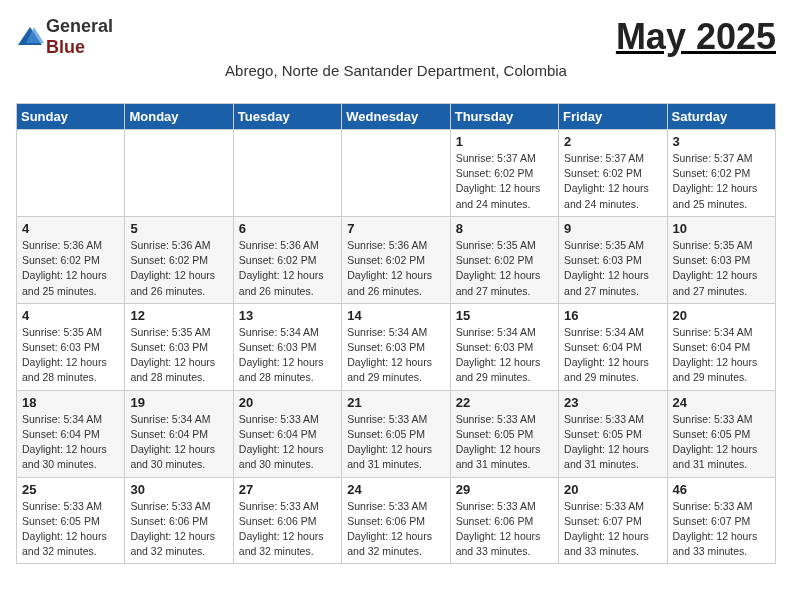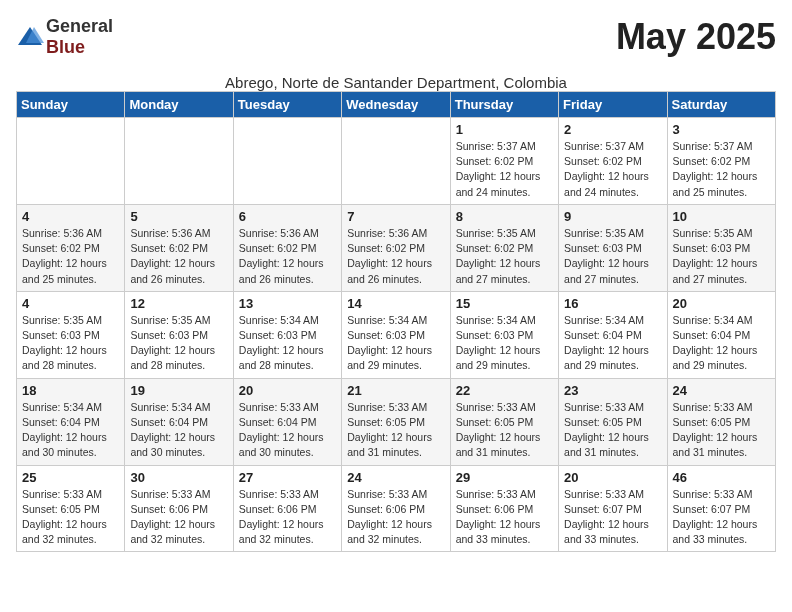--- a/index.html
+++ b/index.html
@@ -7,21 +7,21 @@
       font-family: Arial, sans-serif;
       background: #fff;
       width: 792px;
       min-height: 612px;
       padding: 16px;
     }
     .header {
       display: flex;
       justify-content: space-between;
       align-items: flex-end;
-      margin-bottom: 16px;
+      margin-bottom: 4px;
     }
     .logo {
       display: flex;
       align-items: center;
     }
     .logo-text-general {
       font-size: 18px;
       font-weight: bold;
       color: #333;
     }
@@ -30,31 +30,32 @@
       font-weight: bold;
       color: #7f1d1d;
     }
     .logo-icon {
       width: 28px;
       height: 28px;
       margin-right: 2px;
     }
     .title-block {
       text-align: right;
+      text-decoration: underline;
     }
     .month-title {
       font-size: 36px;
       font-weight: bold;
       color: #222;
     }
     .subtitle {
       font-size: 15px;
       color: #333;
       text-align: center;
-      margin-bottom: 0;
+      margin-bottom: 24px;
     }
     .calendar {
       width: 100%;
       border-collapse: collapse;
       font-size: 11px;
     }
     .calendar th {
       background: #1a5fa8;
       color: #fff;
       padding: 5px 4px;

